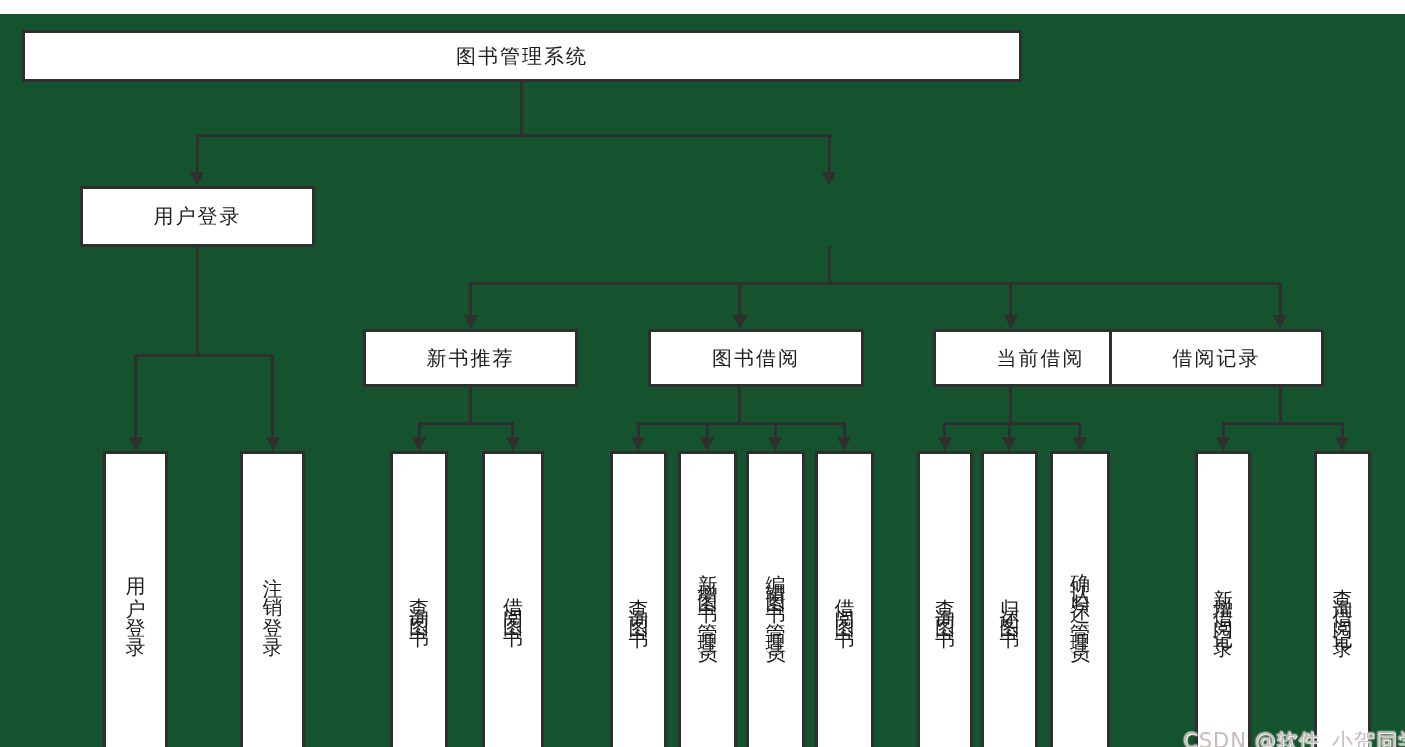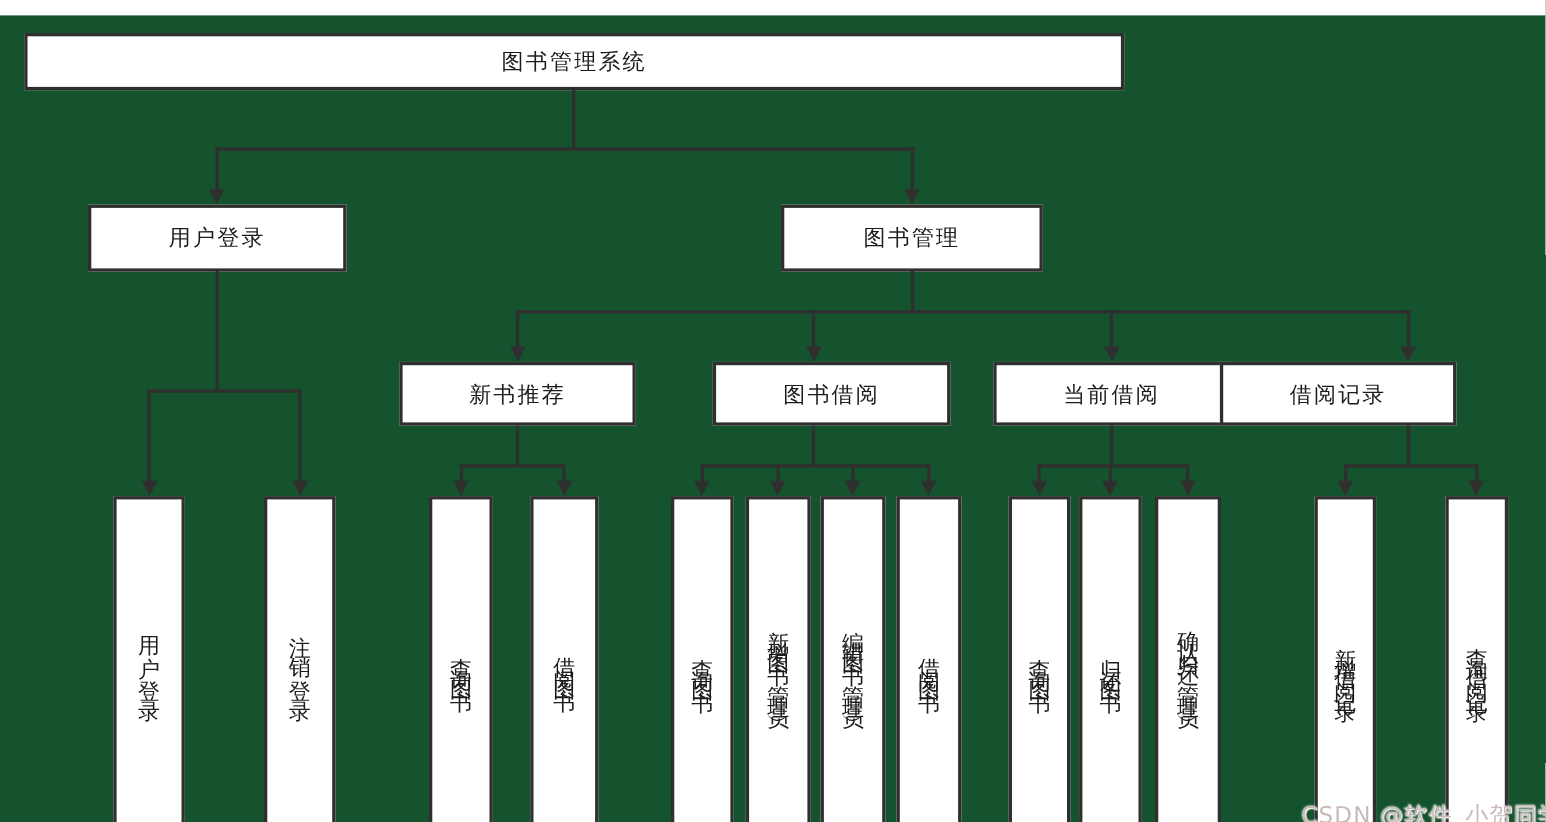--- a/index.html
+++ b/index.html
@@ -40,21 +40,20 @@
   <div class="box" style="left:22px; top:16px; width:1000px; height:52px;">图书管理系统</div>
 
   <div class="vline" style="left:520px; top:67px; height:56px;"></div>
   <div class="hline" style="left:196px; top:120px; width:636px;"></div>
   <div class="vline" style="left:196px; top:120px; height:40px;"></div>
   <div class="arrow" style="left:190px; top:158px;"></div>
   <div class="vline" style="left:828px; top:120px; height:40px;"></div>
   <div class="arrow" style="left:822px; top:158px;"></div>
 
   <div class="box" style="left:80px; top:172px; width:235px; height:61px;">用户登录</div>
-  <div class="box" style="left:710px; top:172px; width:238px; height:61px;">图书管理</div>
 
   <div class="vline" style="left:196px; top:232px; height:110px;"></div>
   <div class="hline" style="left:134px; top:340px; width:140px;"></div>
   <div class="vline" style="left:134px; top:340px; height:85px;"></div>
   <div class="arrow" style="left:129px; top:423px;"></div>
   <div class="vline" style="left:271px; top:340px; height:85px;"></div>
   <div class="arrow" style="left:266px; top:423px;"></div>
 
   <div class="vline" style="left:828px; top:232px; height:38px;"></div>
   <div class="hline" style="left:469px; top:268px; width:813px;"></div>
@@ -62,21 +61,21 @@
   <div class="arrow" style="left:464px; top:301px;"></div>
   <div class="vline" style="left:738px; top:268px; height:34px;"></div>
   <div class="arrow" style="left:733px; top:301px;"></div>
   <div class="vline" style="left:1009px; top:268px; height:34px;"></div>
   <div class="arrow" style="left:1004px; top:301px;"></div>
   <div class="vline" style="left:1279px; top:268px; height:34px;"></div>
   <div class="arrow" style="left:1273px; top:301px;"></div>
 
   <div class="box" style="left:363px; top:315px; width:215px; height:58px;">新书推荐</div>
   <div class="box" style="left:648px; top:315px; width:216px; height:58px;">图书借阅</div>
-  <div class="box" style="left:903px; top:315px; width:215px; height:58px;">当前借阅</div>
+  <div class="box" style="left:933px; top:315px; width:215px; height:58px;">当前借阅</div>
   <div class="box" style="left:1109px; top:315px; width:215px; height:58px;">借阅记录</div>
 
   <div class="vline" style="left:469px; top:373px; height:37px;"></div>
   <div class="hline" style="left:418px; top:408px; width:96px;"></div>
   <div class="vline" style="left:418px; top:408px; height:17px;"></div>
   <div class="arrow" style="left:412px; top:423px;"></div>
   <div class="vline" style="left:511px; top:408px; height:17px;"></div>
   <div class="arrow" style="left:506px; top:423px;"></div>
 
   <div class="vline" style="left:738px; top:373px; height:37px;"></div>

